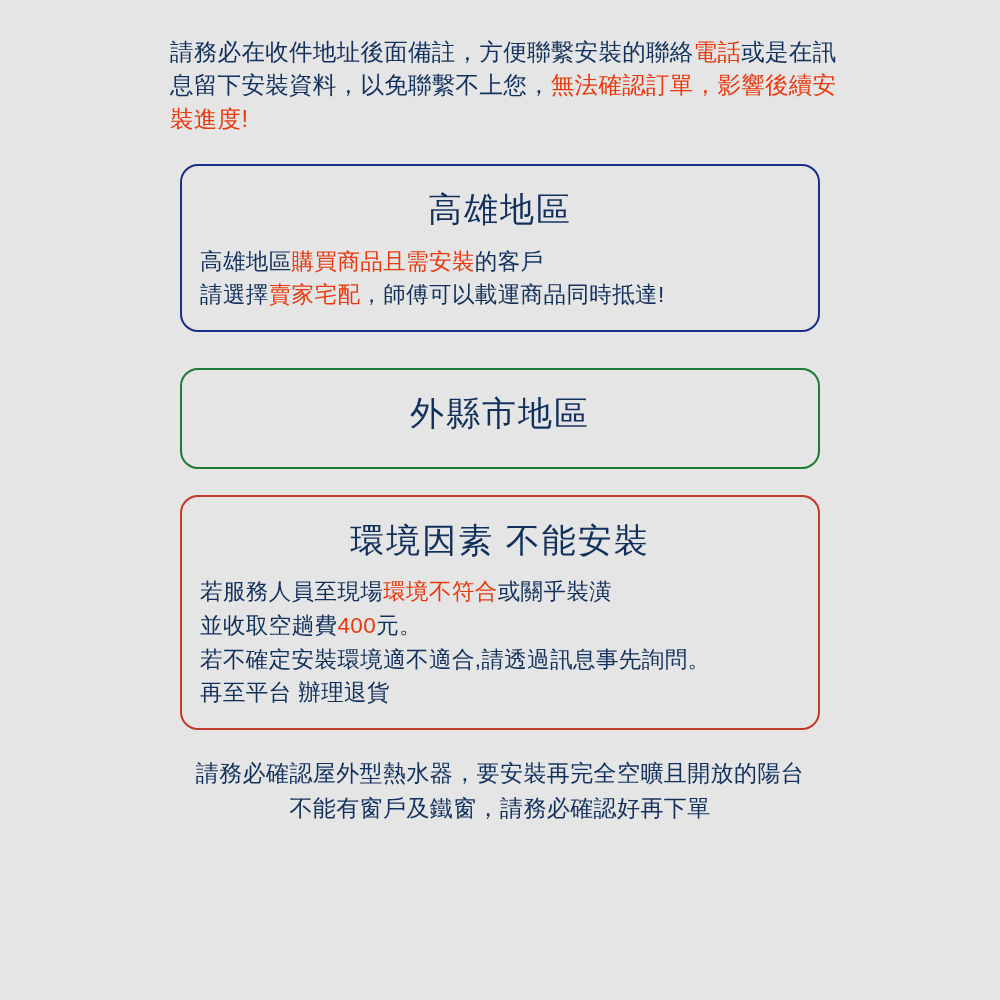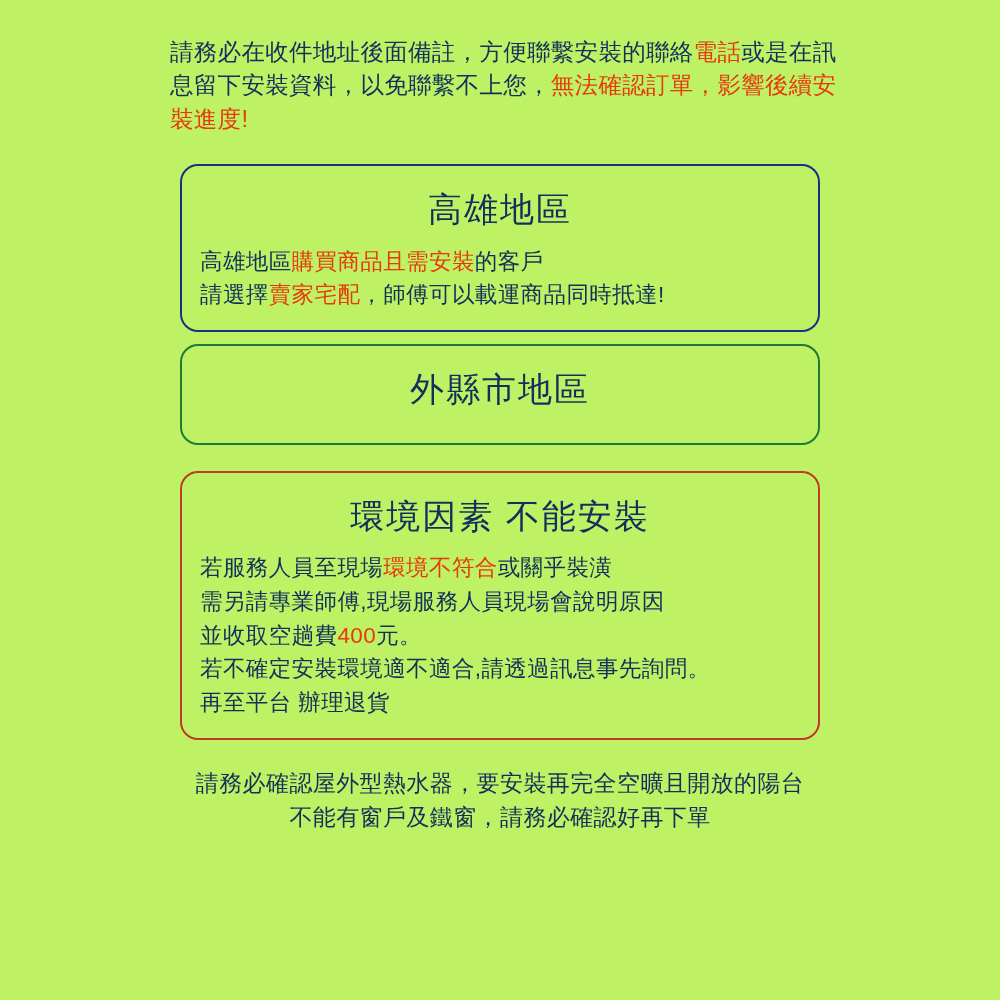--- a/index.html
+++ b/index.html
@@ -9,21 +9,21 @@
   body {
     width: 1000px;
     height: 1000px;
     background: #ffffff;
     font-family: "Liberation Sans", "DejaVu Sans", sans-serif;
   }
   .poster {
     position: relative;
     width: 1000px;
     height: 1000px;
-    background: #bef264;
+    background: #e5e5e5;
     box-sizing: border-box;
     padding: 22px 150px 22px 150px;
     display: flex;
     flex-direction: column;
     align-items: stretch;
   }
   
   .notice-top {
     margin: 14px 10px 0 20px;
     color: #11305c;
@@ -42,21 +42,21 @@
     margin: 22px 30px 0 30px;
     padding: 14px 18px 18px 18px;
     background: transparent;
   }
   .block.kaohsiung {
     border: 2.5px solid #1b2f8a;
     margin-top: 28px;
   }
   .block.outside {
     border: 2.5px solid #1f7a35;
-    margin-top: 12px;
+    margin-top: 36px;
   }
   .block.env {
     border: 2.5px solid #c0392b;
     margin-top: 26px;
   }
   .block-title {
     text-align: center;
     font-size: 34px;
     line-height: 1.25;
     margin-bottom: 14px;
@@ -104,21 +104,20 @@
   </div>
 
   <div class="block outside">
     <div class="block-title">外縣市地區</div>
   </div>
 
   <div class="block env">
     <div class="block-title">環境因素 不能安裝</div>
     <div class="block-body">
       <span class="line"><span>若服務人員至現場</span><span class="hl">環境不符合</span><span>或關乎裝潢</span></span>
-      <span class="line"><span>需另請專業師傅,現場服務人員現場會說明原因</span></span>
       <span class="line"><span>並收取空趟費</span><span class="hl">400</span><span>元。</span></span>
       <span class="line"><span>若不確定安裝環境適不適合,請透過訊息事先詢問。</span></span>
       <span class="line"><span>再至平台 辦理退貨</span></span>
     </div>
   </div>
 
   <div class="notice-bottom">
     <span class="line">請務必確認屋外型熱水器，要安裝再完全空曠且開放的陽台</span>
     <span class="line">不能有窗戶及鐵窗，請務必確認好再下單</span>
   </div>

